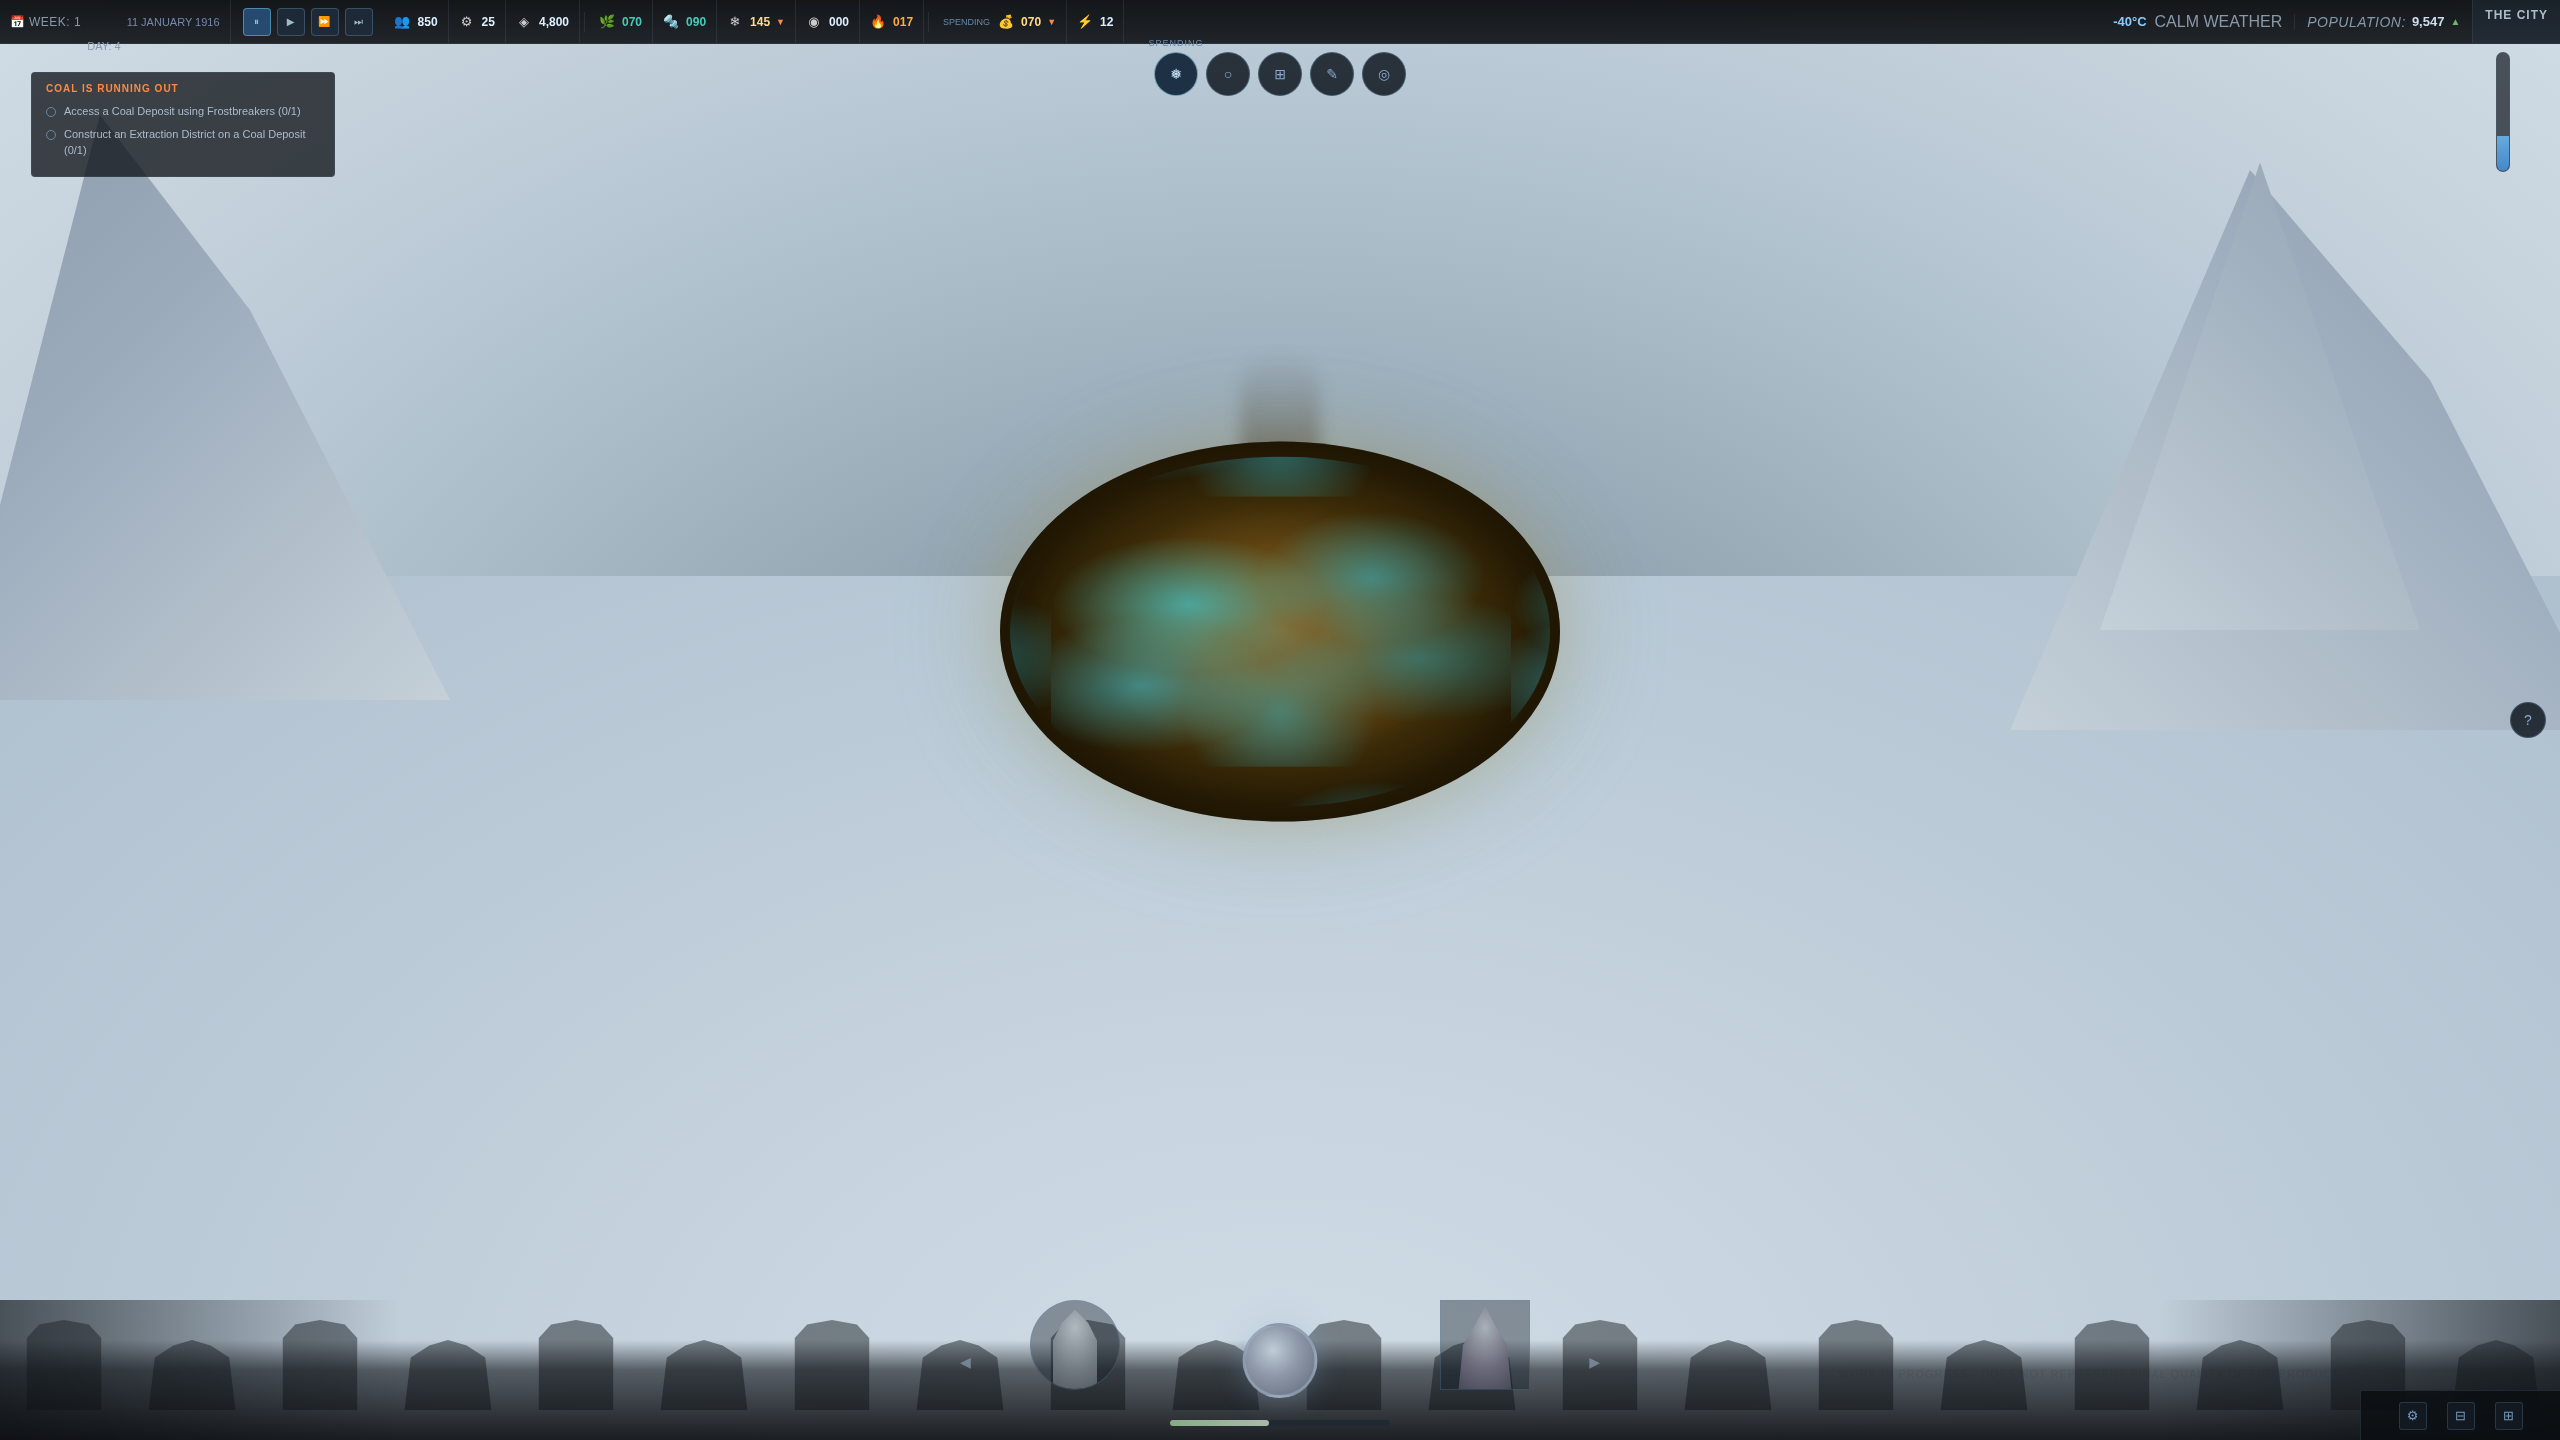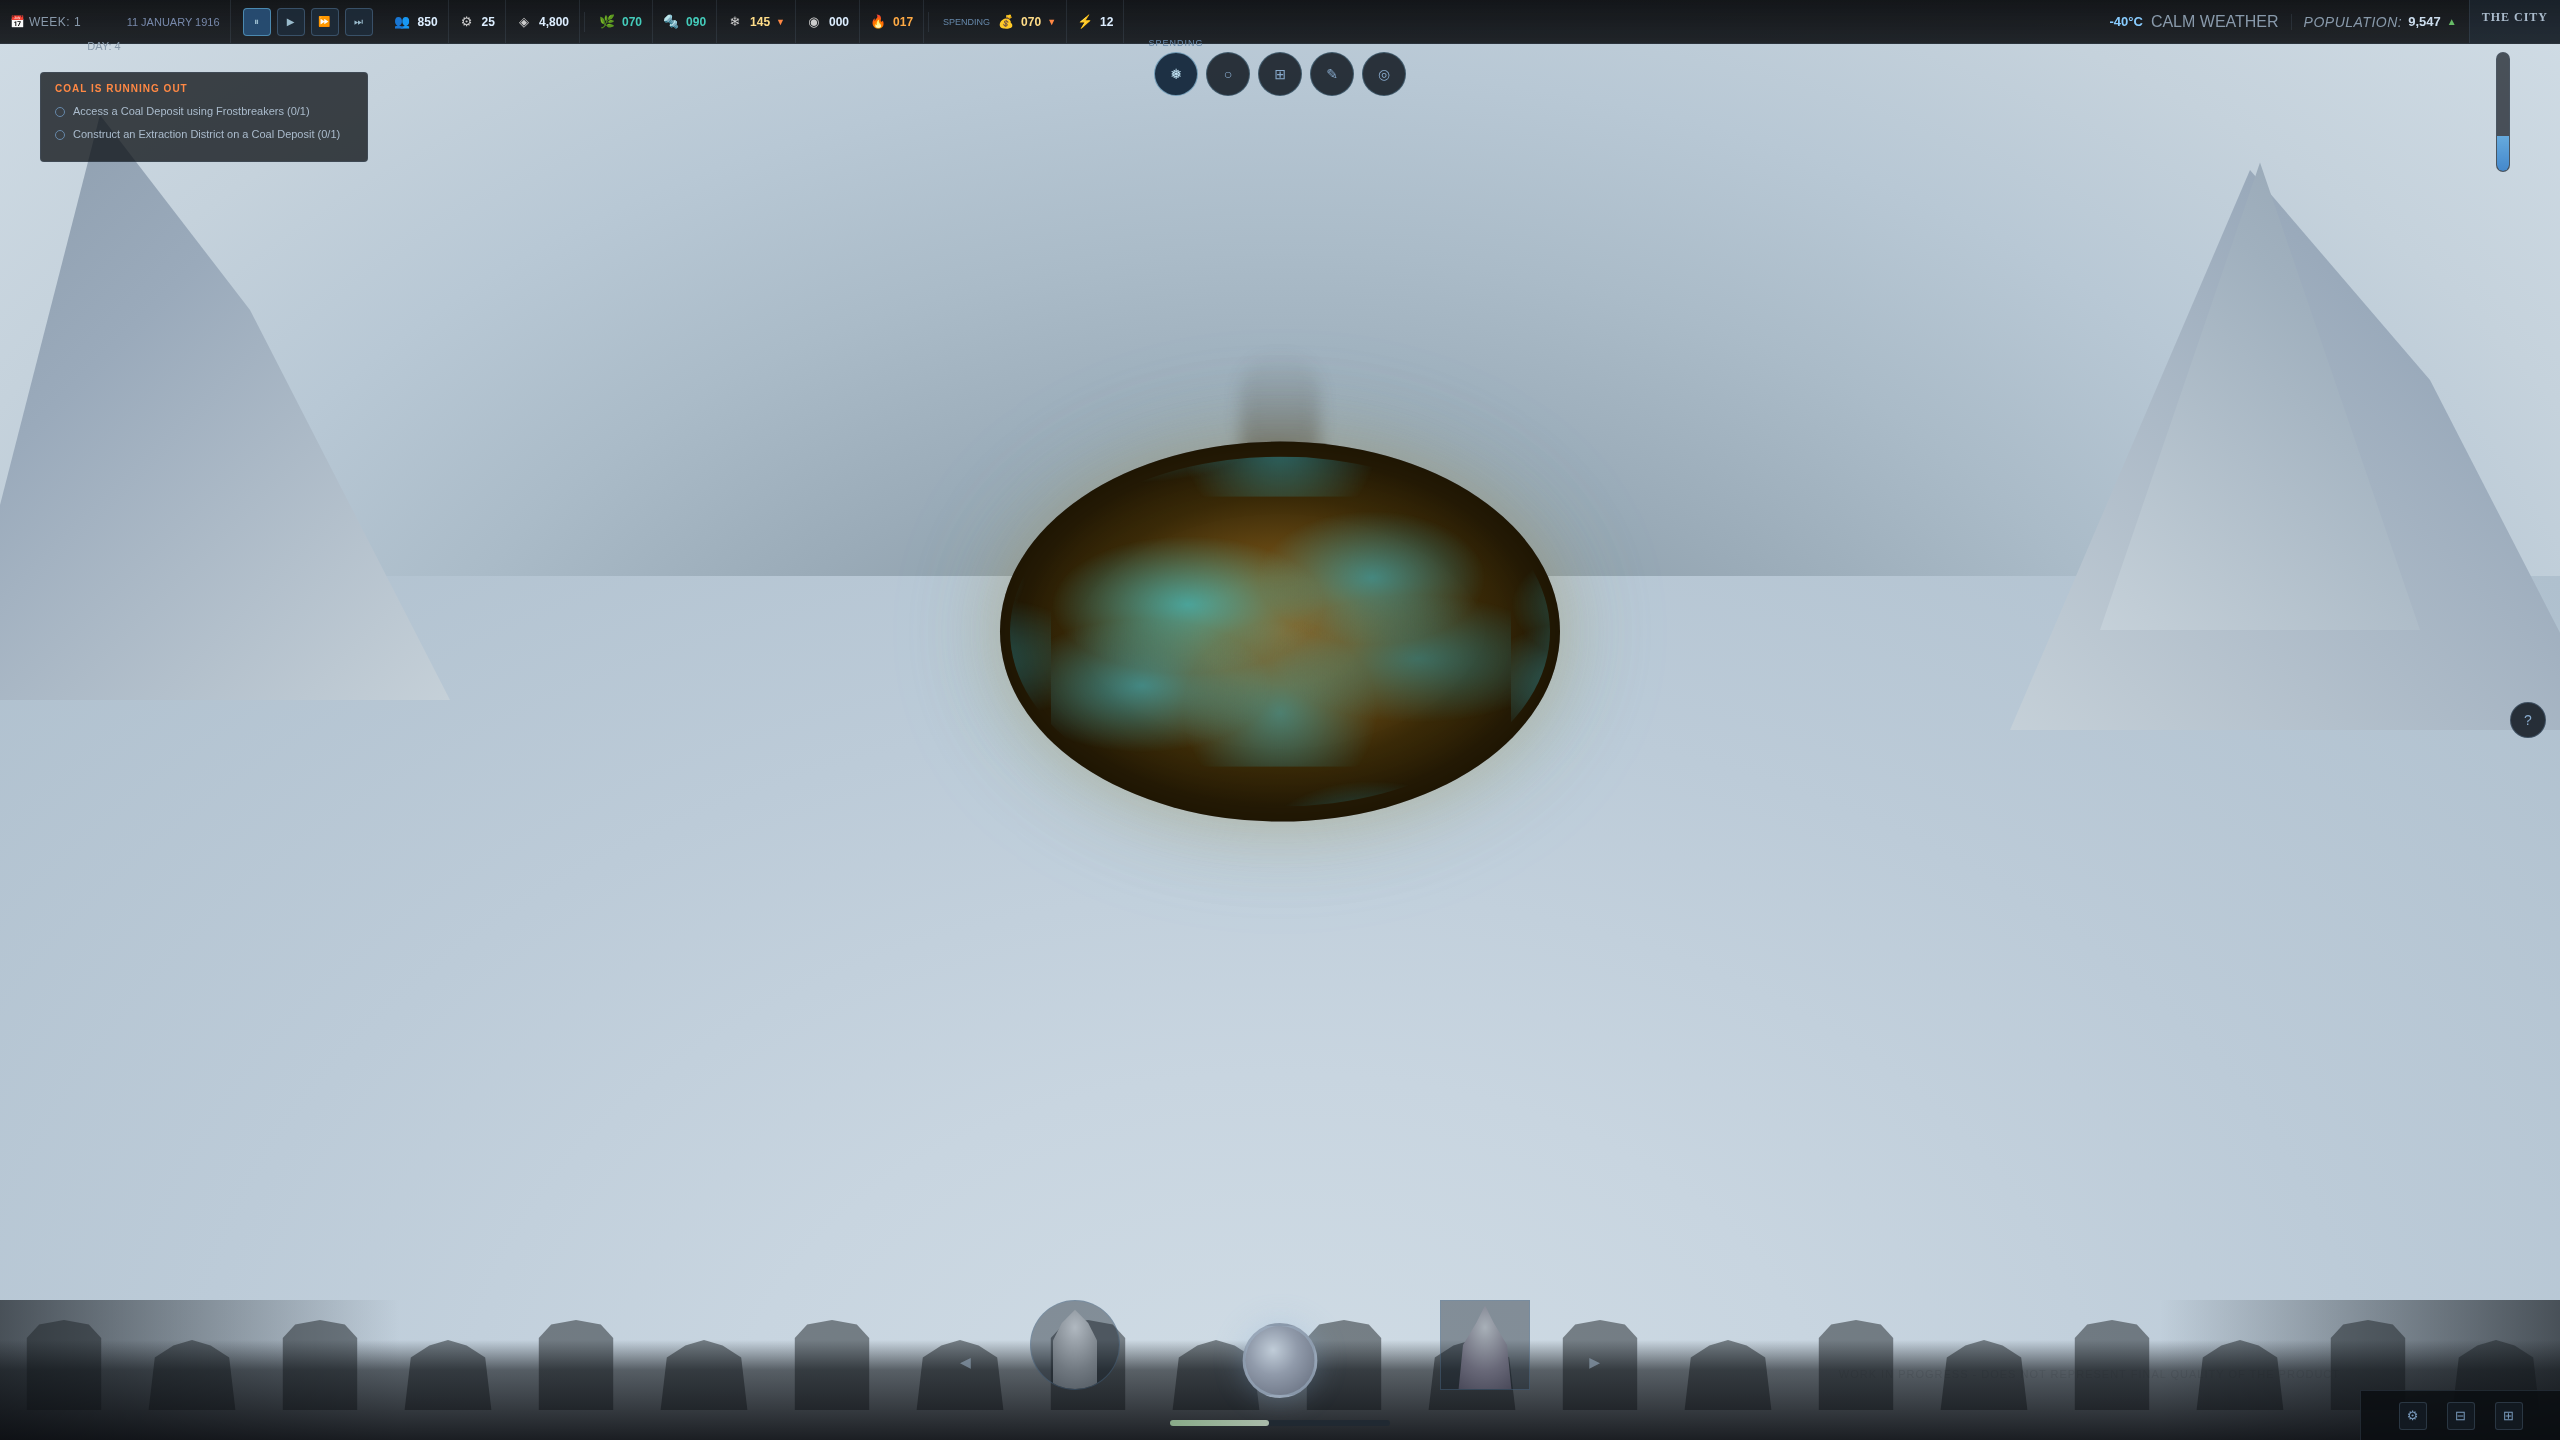--- a/index.html
+++ b/index.html
@@ -283,27 +283,26 @@
       color: #ccddee;
       font-weight: bold;
     }
     .pop-arrow {
       font-size: 10px;
       color: #66bb66;
     }
 
     
     .city-name-section {
-      padding: 18px 12px;
+      padding: 8px 12px;
       border-left: 1px solid rgba(100,120,140,0.2);
       height: 100%;
       display: flex;
-      align-items: flex-end;
+      align-items: flex-start;
       background: rgba(40,60,80,0.3);
-      font-family: Liberation Serif, serif;
     }
     .city-name {
       font-size: 12px;
       color: #aabbcc;
       text-transform: uppercase;
       letter-spacing: 1px;
       font-weight: bold;
     }
 
     
@@ -346,22 +345,22 @@
       color: #6688aa;
       text-transform: uppercase;
       letter-spacing: 1px;
       white-space: nowrap;
     }
 
     
     #left-panel {
       position: absolute;
       top: 72px;
-      left: 40px;
-      width: 328px;
+      left: 31px;
+      width: 304px;
       z-index: 100;
     }
 
     .objective-card {
       background: rgba(10,14,18,0.75);
       border: 1px solid rgba(80,100,120,0.3);
       border-radius: 4px;
       padding: 10px 14px;
       margin-bottom: 8px;
     }

